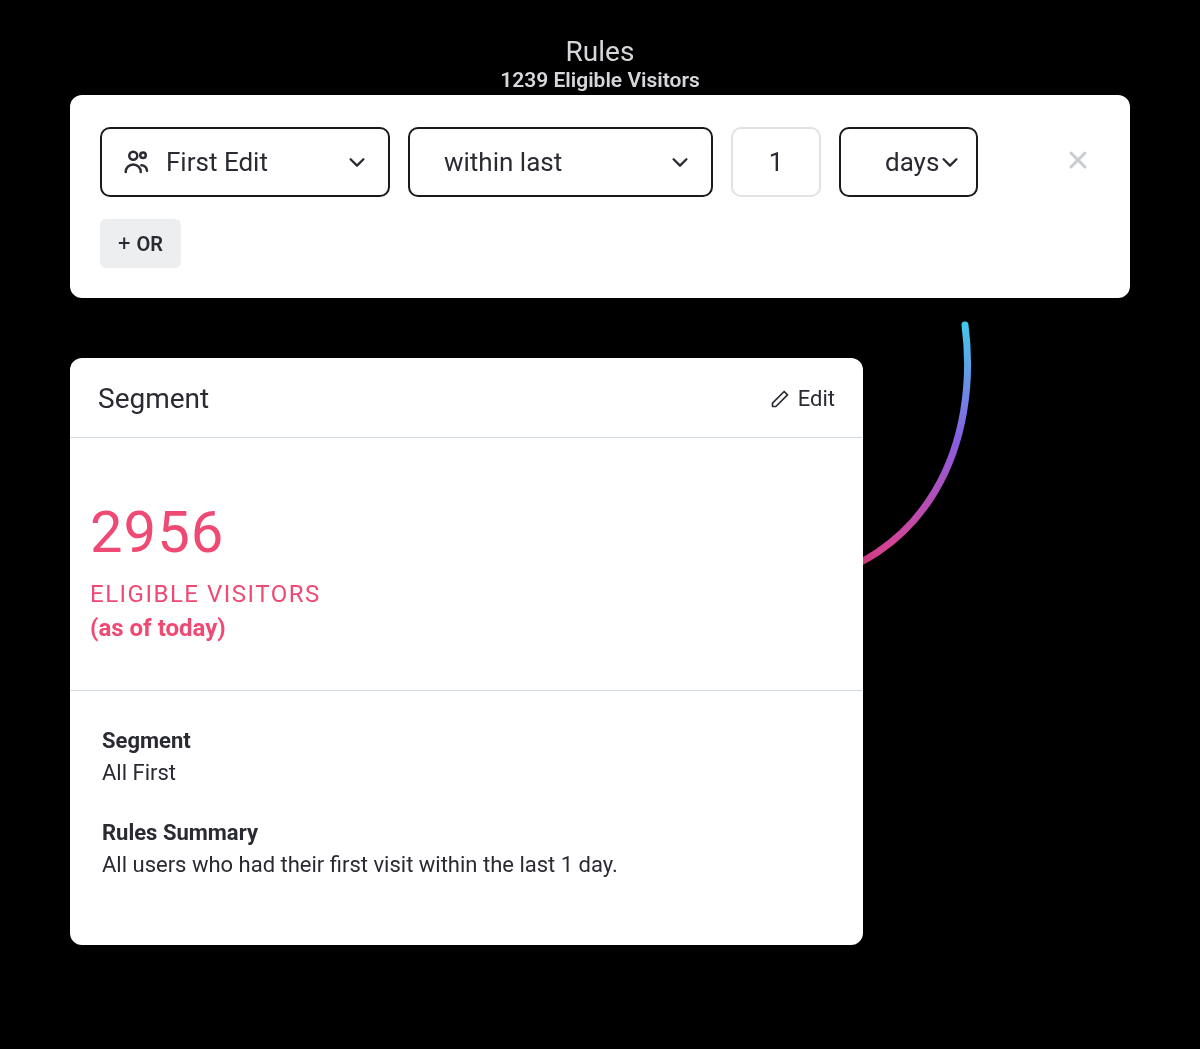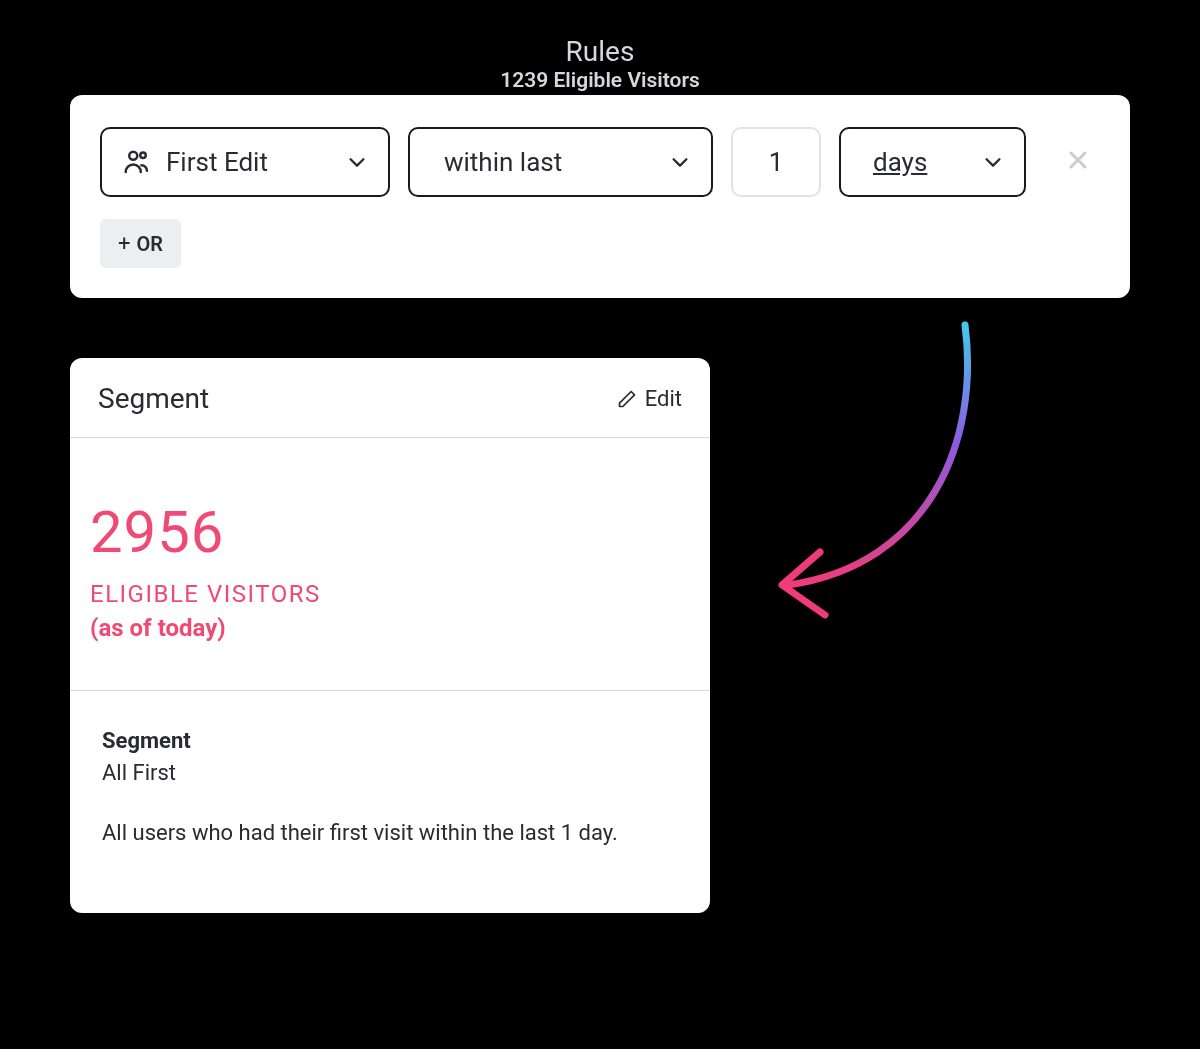--- a/index.html
+++ b/index.html
@@ -67,23 +67,22 @@
     }
     .pill-number {
       width: 90px;
       border: 2px solid #dfe3e6;
       justify-content: center;
       font-size: 26px;
       color: #2a2a33;
       text-align: center;
     }
     .pill-days {
-      width: 187px;
-      padding-left: 32px;
-      text-decoration: underline;
+      width: 139px;
+      padding-left: 44px;
     }
     .chev {
       width: 22px;
       height: 22px;
       flex-shrink: 0;
     }
     .icon-people {
       width: 30px;
       height: 30px;
       flex-shrink: 0;
@@ -107,21 +106,21 @@
       border-radius: 6px;
       font-size: 20px;
       font-weight: 600;
       color: #2a2a33;
       cursor: pointer;
     }
     .segment-card {
       position: absolute;
       top: 358px;
       left: 70px;
-      width: 640px;
+      width: 793px;
       background: #fff;
       border-radius: 12px;
       box-shadow: 0 6px 20px rgba(0,0,0,0.25);
     }
     .seg-head {
       display: flex;
       justify-content: space-between;
       align-items: center;
       padding: 24px 28px 22px 28px;
       border-bottom: 1px solid #d2dbe2;
@@ -268,15 +267,16 @@
     </div>
   </div>
   <div class="seg-stat">
     <div class="stat-num">2956</div>
     <div class="stat-label">ELIGIBLE VISITORS</div>
     <div class="stat-sub">(as of today)</div>
   </div>
   <div class="seg-body">
     <div class="l1">Segment</div>
     <div class="l2">All First</div>
+    <div class="l1">Rules Summary</div>
     <div>All users who had their first visit within the last 1 day.</div>
   </div>
 </div>
 
 </body></html>

